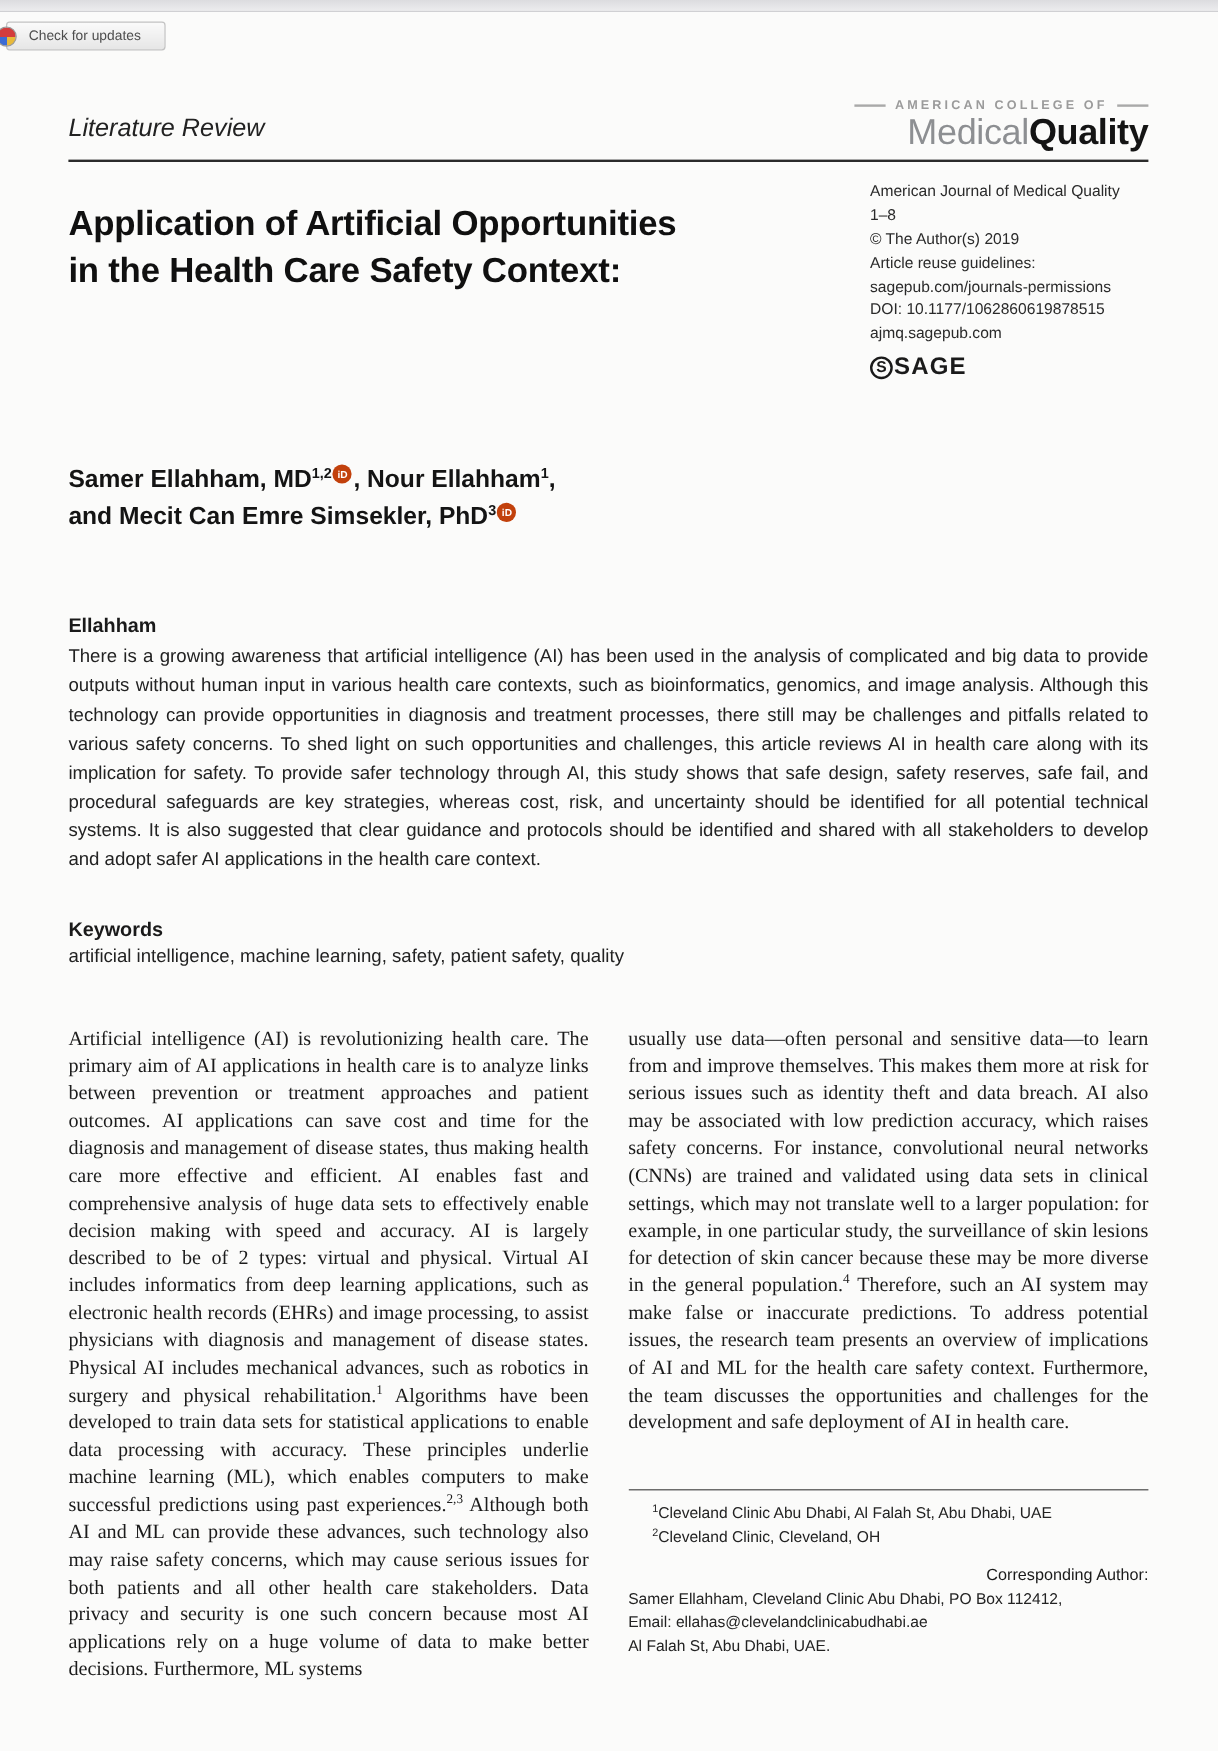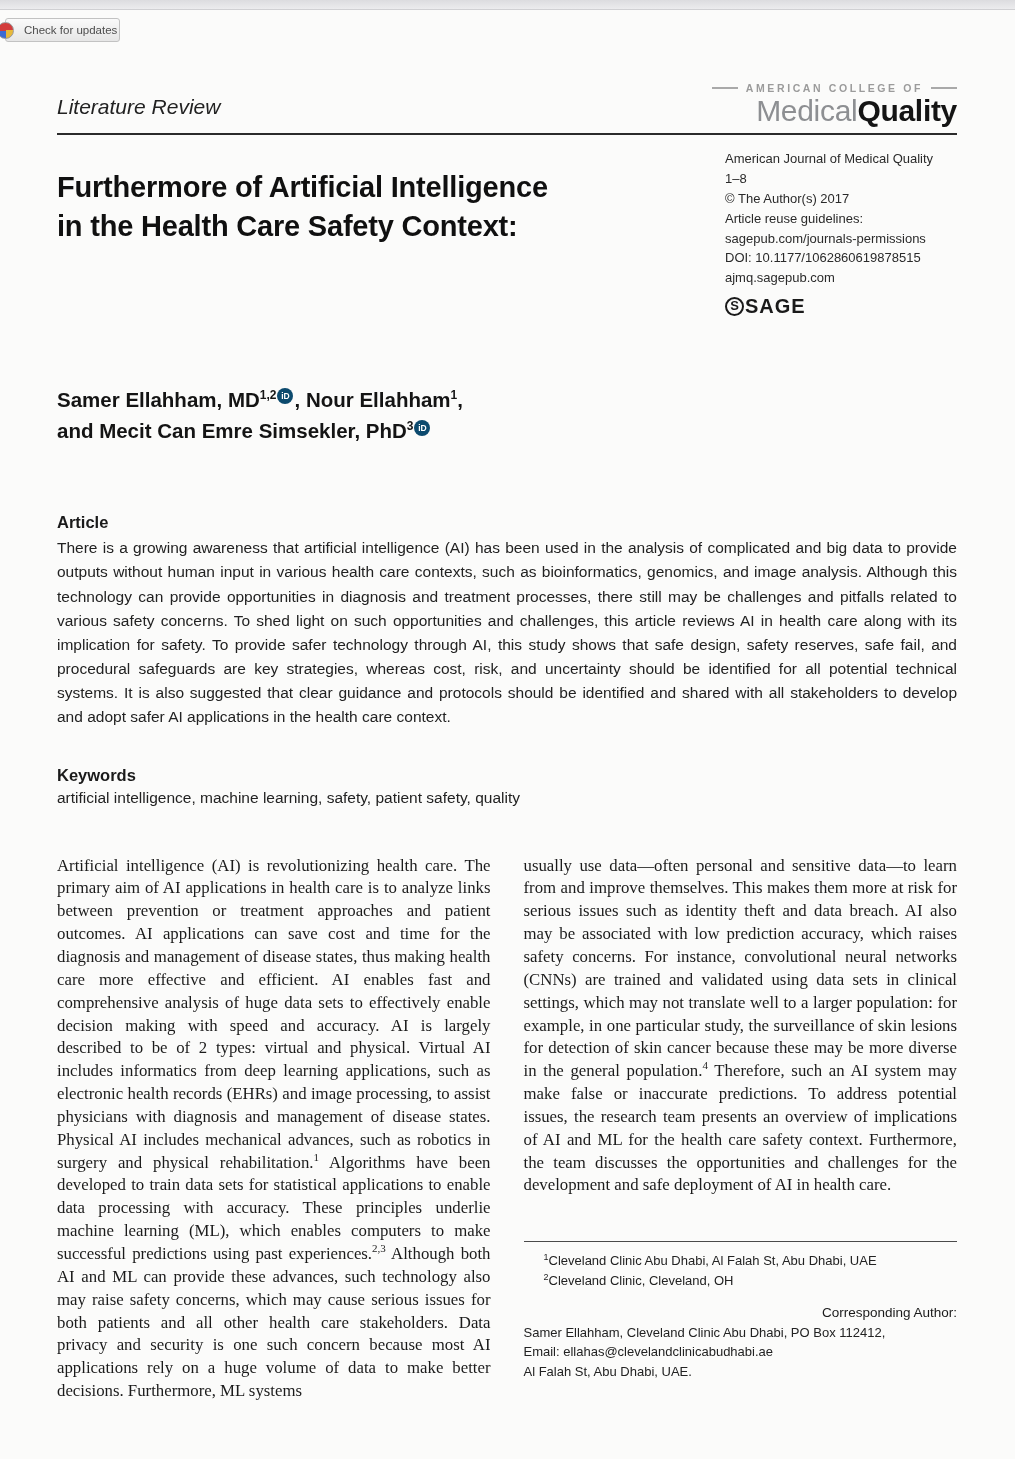--- a/index.html
+++ b/index.html
@@ -12,21 +12,21 @@
     overflow:hidden;
     position:relative;
   }
   .topband {
     height:10px; width:100%;
     background:linear-gradient(#dcdcdf,#ececee);
     border-bottom:1px solid #d0d0d3;
   }
   .crossmark-badge {
     position:absolute; left:5px; top:18px;
-    height:24px; padding:0 2px 0 18px;
+    height:24px; padding:0 20px 0 18px;
     background:linear-gradient(#fafafa,#e6e6e6);
     border:1px solid #c2c2c2; border-radius:3px;
     display:flex; align-items:center;
     font-size:11.5px; color:#4d4d4d;
     cursor:pointer;
   }
   .crossmark-icon {
     position:absolute; left:-9px; top:3px;
     width:17px; height:17px; border-radius:50%;
     background:conic-gradient(#d33c3c 0 25%, #e8b93a 25% 50%, #3c6bd3 50% 75%, #d33c3c 75% 100%);
@@ -69,21 +69,21 @@
     font-size:13px; font-weight:bold; color:#1a1a1a;
   }
   .sage-word { font-size:20px; font-weight:600; letter-spacing:1px; color:#1a1a1a; }
 
   
   .authors-block { margin-top:62px; font-size:20.5px; font-weight:bold; line-height:1.55; color:#141414; }
   .authors-block sup { font-size:12px; font-weight:bold; }
   .orcid-icon {
     display:inline-flex; align-items:center; justify-content:center;
     width:16px; height:16px; border-radius:50%;
-    background:#0c4a6e; color:#fff;
+    background:#c2410c; color:#fff;
     font-size:8.5px; font-weight:bold; font-style:normal;
     vertical-align:super; margin:0 1px; cursor:pointer;
   }
 
   
   .abstract-block { margin-top:66px; }
   .block-heading { font-size:16.5px; font-weight:bold; color:#1a1a1a; }
   .abstract-text {
     margin-top:4px; font-size:15.5px; line-height:1.56; color:#222;
     text-align:justify;
@@ -128,46 +128,46 @@
         <span>AMERICAN COLLEGE OF</span>
         <span class="dash"></span>
       </div>
       <div class="logo-word"><span class="logo-medical">Medical</span><span class="logo-quality">Quality</span></div>
     </div>
   </div>
 
   <div class="title-meta-row">
     <div class="title-block">
       <h1 class="article-title">
-        <span>Furthermore of Artificial Intelligence</span><br>
+        <span>Application of Artificial Opportunities</span><br>
         <span>in the Health Care Safety Context:</span><br>
       </h1>
     </div>
     <div class="meta-block">
       <div>American Journal of Medical Quality</div>
       <div>1–8</div>
-      <div>© The Author(s) 2017</div>
+      <div>© The Author(s) 2019</div>
       <div>Article reuse guidelines:</div>
       <div class="link">sagepub.com/journals-permissions</div>
       <div>DOI: 10.1177/1062860619878515</div>
       <div class="link">ajmq.sagepub.com</div>
       <div class="sage-logo">
         <span class="sage-s">S</span>
         <span class="sage-word">SAGE</span>
       </div>
     </div>
   </div>
 
   <div class="authors-block">
     <span>Samer Ellahham, MD</span><sup>1,2</sup><span class="orcid-icon">iD</span><span>, </span><span>Nour Ellahham</span><sup>1</sup><span>,</span><br>
     <span>and Mecit Can Emre Simsekler, PhD</span><sup>3</sup><span class="orcid-icon">iD</span>
   </div>
 
   <div class="abstract-block">
-    <div class="block-heading">Article</div>
+    <div class="block-heading">Ellahham</div>
     <div class="abstract-text">There is a growing awareness that artificial intelligence (AI) has been used in the analysis of complicated and big data to provide outputs without human input in various health care contexts, such as bioinformatics, genomics, and image analysis. Although this technology can provide opportunities in diagnosis and treatment processes, there still may be challenges and pitfalls related to various safety concerns. To shed light on such opportunities and challenges, this article reviews AI in health care along with its implication for safety. To provide safer technology through AI, this study shows that safe design, safety reserves, safe fail, and procedural safeguards are key strategies, whereas cost, risk, and uncertainty should be identified for all potential technical systems. It is also suggested that clear guidance and protocols should be identified and shared with all stakeholders to develop and adopt safer AI applications in the health care context.</div>
   </div>
 
   <div class="keywords-block">
     <div class="block-heading">Keywords</div>
     <div class="keywords-text">artificial intelligence, machine learning, safety, patient safety, quality</div>
   </div>
 
   <div class="body-cols">
     <div class="col">

